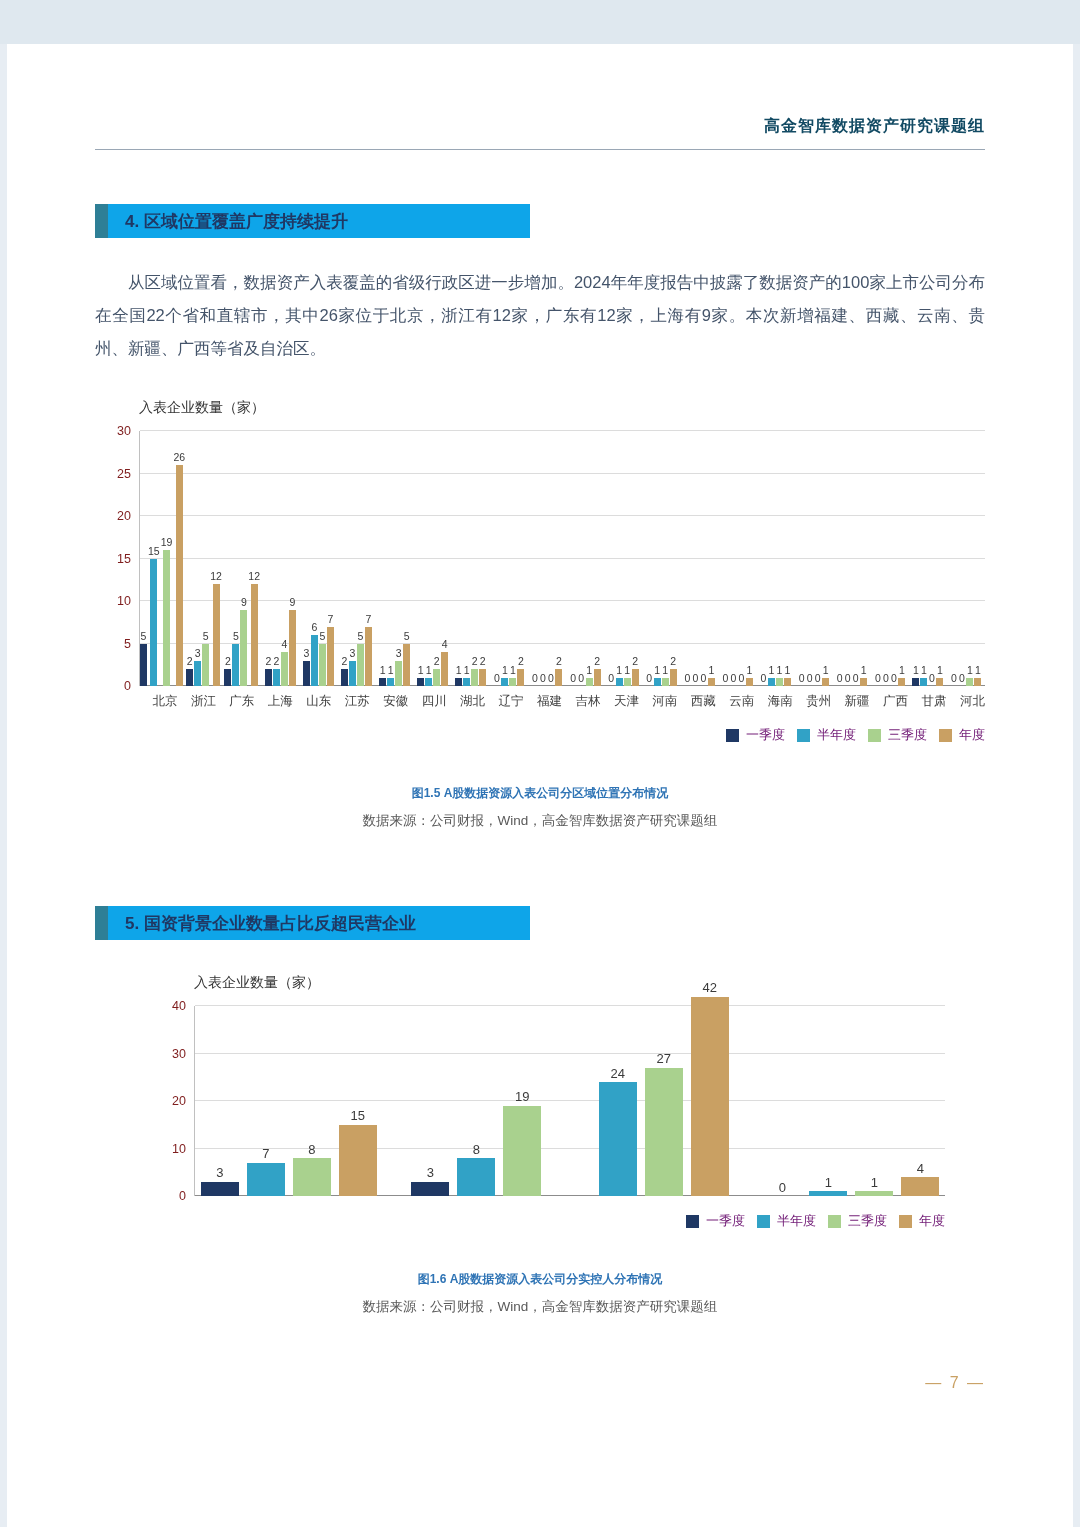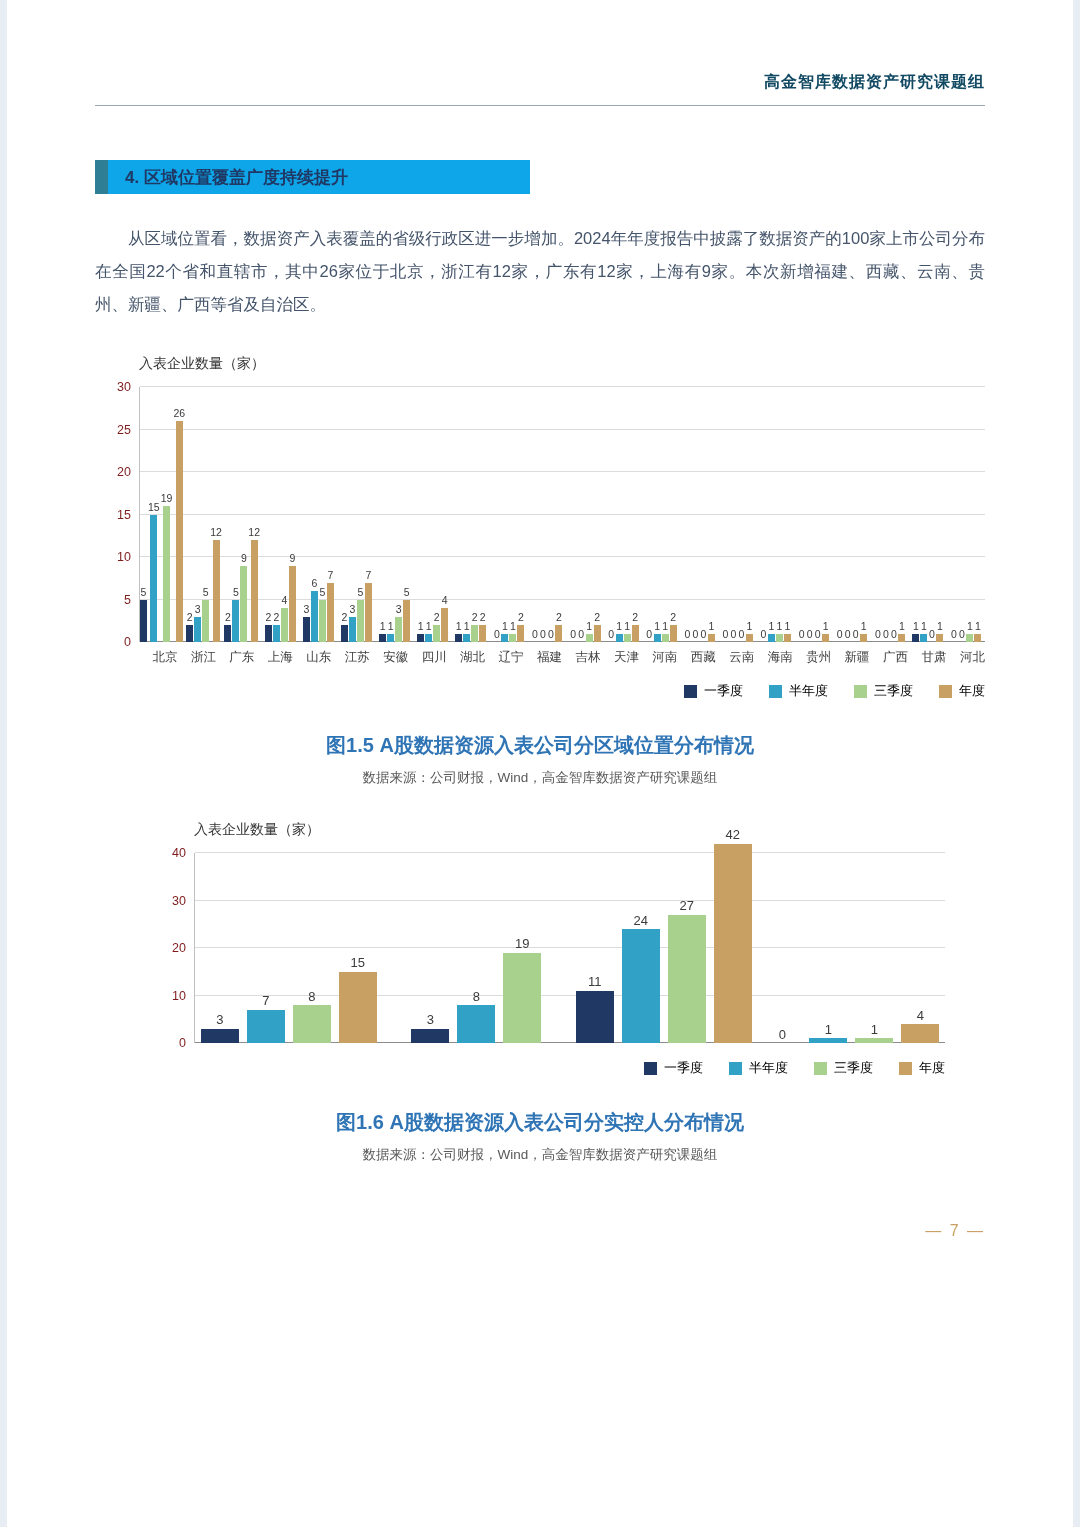--- a/index.html
+++ b/index.html
@@ -4,21 +4,21 @@
 <style>
   * { margin:0; padding:0; box-sizing:border-box; }
   html,body { background:#dfe8ef; }
   body { font-family:"Liberation Sans","DejaVu Sans",sans-serif; }
   .page {
     width:1080px; min-height:1527px; margin:0 auto; background:#ffffff;
     border-left:7px solid #e7edf3; border-right:7px solid #e7edf3;
     padding:0 88px 40px 88px; position:relative;
   }
   
-  .header { padding-top:72px; text-align:right; border-bottom:1px solid #9aa7b5; padding-bottom:12px; }
+  .header { padding-top:72px; text-align:right; border-bottom:1px solid #9aa7b5; padding-bottom:12px;margin-top:44px; }
   .header-text { font-size:16px; font-weight:bold; color:#124a63; letter-spacing:1px; display:inline-block; }
   
   .sec-heading { display:flex; align-items:stretch; width:435px; height:34px; margin-top:54px; }
   .accent { width:13px; background:#2e7f96; }
   .sec-title { flex:1; background:#0ea5e9; display:flex; align-items:center; padding-left:17px;
                font-weight:bold; font-size:17px; color:#1f3864; }
   
   .body-text { margin-top:28px; font-size:16.5px; line-height:33px; color:#44546a;
                text-align:justify; text-indent:2em; }
   
@@ -28,28 +28,28 @@
   .gridline { position:absolute; left:0; right:0; height:0; border-top:1px solid #dcdcdc; }
   .gridline.axis { border-top-color:#8c8c8c; }
   .ytick { position:absolute; right:calc(100% + 9px); font-size:12.5px; color:#7f1d1d; line-height:14px; }
   .groups { position:absolute; left:0; right:0; top:0; bottom:0; display:flex; overflow:visible; }
   .group { flex:1; display:flex; align-items:flex-end; justify-content:center; gap:var(--bgap); height:100%; }
   .barcol { display:flex; flex-direction:column; align-items:center; justify-content:flex-end; height:100%; }
   .bval { font-size:var(--vfs); color:#3b3b3b; margin-bottom:1px; white-space:nowrap; line-height:1.1; }
   .bar { width:var(--bw); flex:0 0 auto; }
   .xlabels { display:flex; margin-top:7px; }
   .xlab { flex:1; text-align:right; font-size:12.5px; color:#404040; white-space:nowrap; }
-  .legend { display:flex; justify-content:flex-end; gap:26px; margin-top:16px; font-size:13px;
-            color:#000000; align-items:center; }
+  .legend { display:flex; justify-content:flex-end; gap:12px; margin-top:16px; font-size:13px;
+            color:#701a75; align-items:center; }
   .litem { display:inline-flex; align-items:center; }
   .lswatch { display:inline-block; width:13px; height:13px; margin-right:7px; }
   .chart1 { --bw:7px; --bgap:1px; --vfs:10.5px; }
   .chart2 { --bw:38px; --bgap:8px; --vfs:13px; margin-left:55px; margin-right:40px; }
   
-  .caption { margin-top:32px; text-align:center; font-size:20px; font-weight:bold; color:#2f74b5; }
+  .caption { margin-top:41px; text-align:center; font-size:12px; font-weight:bold; color:#2f74b5; }
   .source { margin-top:10px; text-align:center; font-size:13.5px; color:#595959; }
   .sec5 .sec-heading { margin-top:76px; }
   
   .footer { margin-top:58px; text-align:right; font-size:16px; color:#c9a063; letter-spacing:2px; }
 </style>
 </head>
 <body>
 
 <div class="page">
 
@@ -508,20 +508,24 @@
           <span class="litem"><span class="lswatch" style="background:#31a2c6"></span>半年度</span>
           <span class="litem"><span class="lswatch" style="background:#a9d18e"></span>三季度</span>
           <span class="litem"><span class="lswatch" style="background:#c9a063"></span>年度</span>
         </div>
       </div>
     <div class="caption">图1.5 A股数据资源入表公司分区域位置分布情况</div>
     <div class="source">数据来源：公司财报，Wind，高金智库数据资产研究课题组</div>
   </section>
 
   <section class="sec5">
+    <div class="sec-heading">
+      <span class="accent"></span>
+      <span class="sec-title">5. 国资背景企业数量占比反超民营企业</span>
+    </div>
     <div class="chart chart2">
         <div class="ylabel">入表企业数量（家）</div>
         <div class="plot" style="height:190px">
           <div class="gridline axis" style="bottom:0px"></div>
           <div class="ytick" style="bottom:-7px">0</div>
           <div class="gridline" style="bottom:47.5px"></div>
           <div class="ytick" style="bottom:40.5px">10</div>
           <div class="gridline" style="bottom:95px"></div>
           <div class="ytick" style="bottom:88px">20</div>
           <div class="gridline" style="bottom:142.5px"></div>
@@ -555,24 +559,20 @@
               <div class="barcol">
                 <div class="bval">8</div>
                 <div class="bar" style="height:38px;background:#31a2c6"></div>
               </div>
               <div class="barcol">
                 <div class="bval">19</div>
                 <div class="bar" style="height:90.25px;background:#a9d18e"></div>
               </div>
             </div>
             <div class="group">
-              <div class="barcol">
-                <div class="bval">11</div>
-                <div class="bar" style="height:52.25000000000001px;background:#1f3864"></div>
-              </div>
               <div class="barcol">
                 <div class="bval">24</div>
                 <div class="bar" style="height:114px;background:#31a2c6"></div>
               </div>
               <div class="barcol">
                 <div class="bval">27</div>
                 <div class="bar" style="height:128.25px;background:#a9d18e"></div>
               </div>
               <div class="barcol">
                 <div class="bval">42</div>

